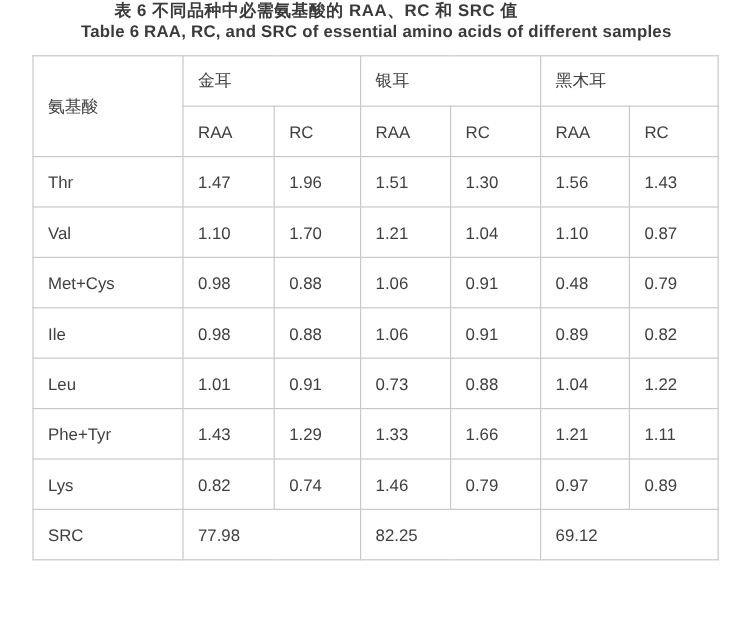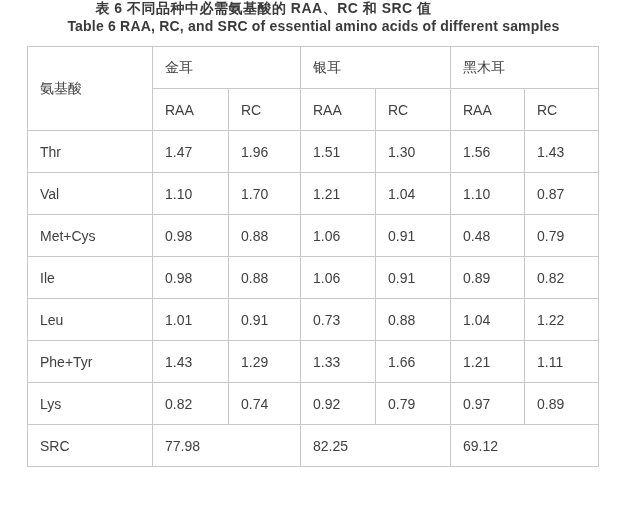--- a/index.html
+++ b/index.html
@@ -135,21 +135,21 @@
       <td>1.29</td>
       <td>1.33</td>
       <td>1.66</td>
       <td>1.21</td>
       <td>1.11</td>
     </tr>
     <tr>
       <td>Lys</td>
       <td>0.82</td>
       <td>0.74</td>
-      <td>0.92</td>
+      <td>1.46</td>
       <td>0.79</td>
       <td>0.97</td>
       <td>0.89</td>
     </tr>
     <tr>
       <td>SRC</td>
       <td colspan="2">77.98</td>
       <td colspan="2">82.25</td>
       <td colspan="2">69.12</td>
     </tr>

